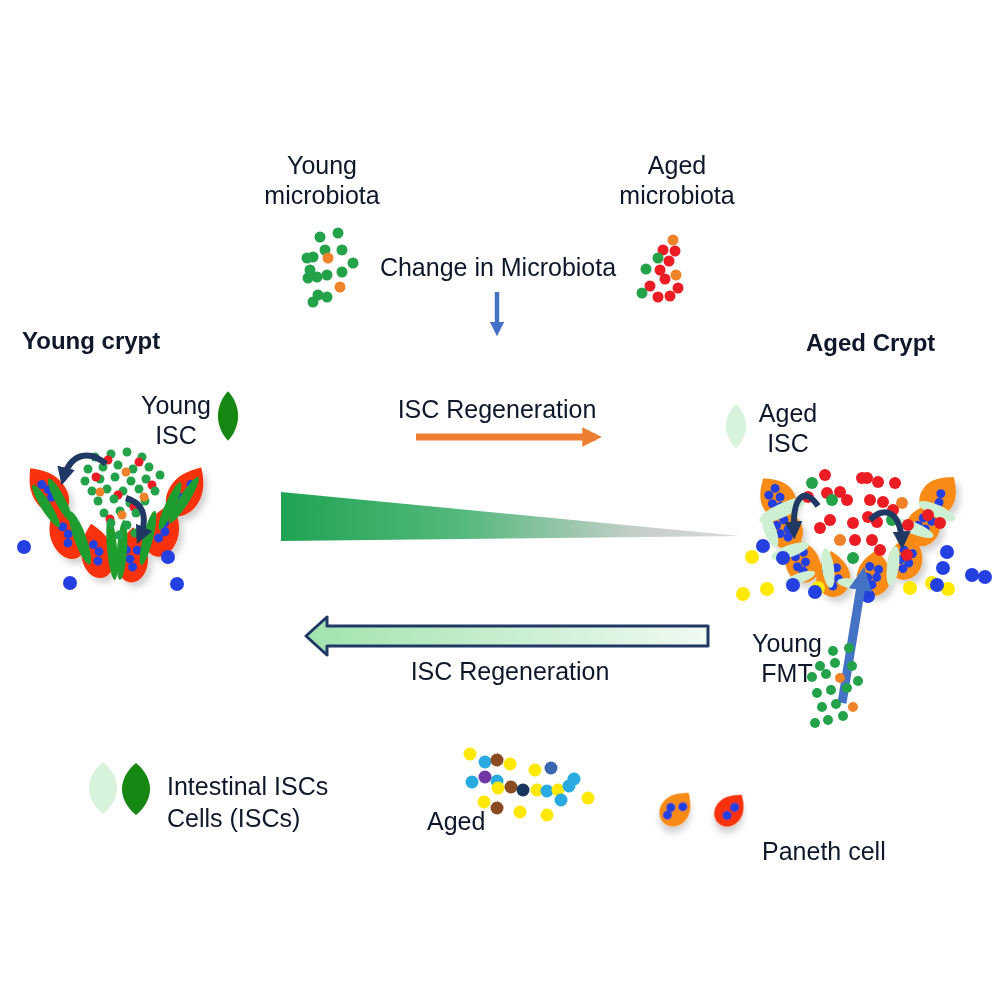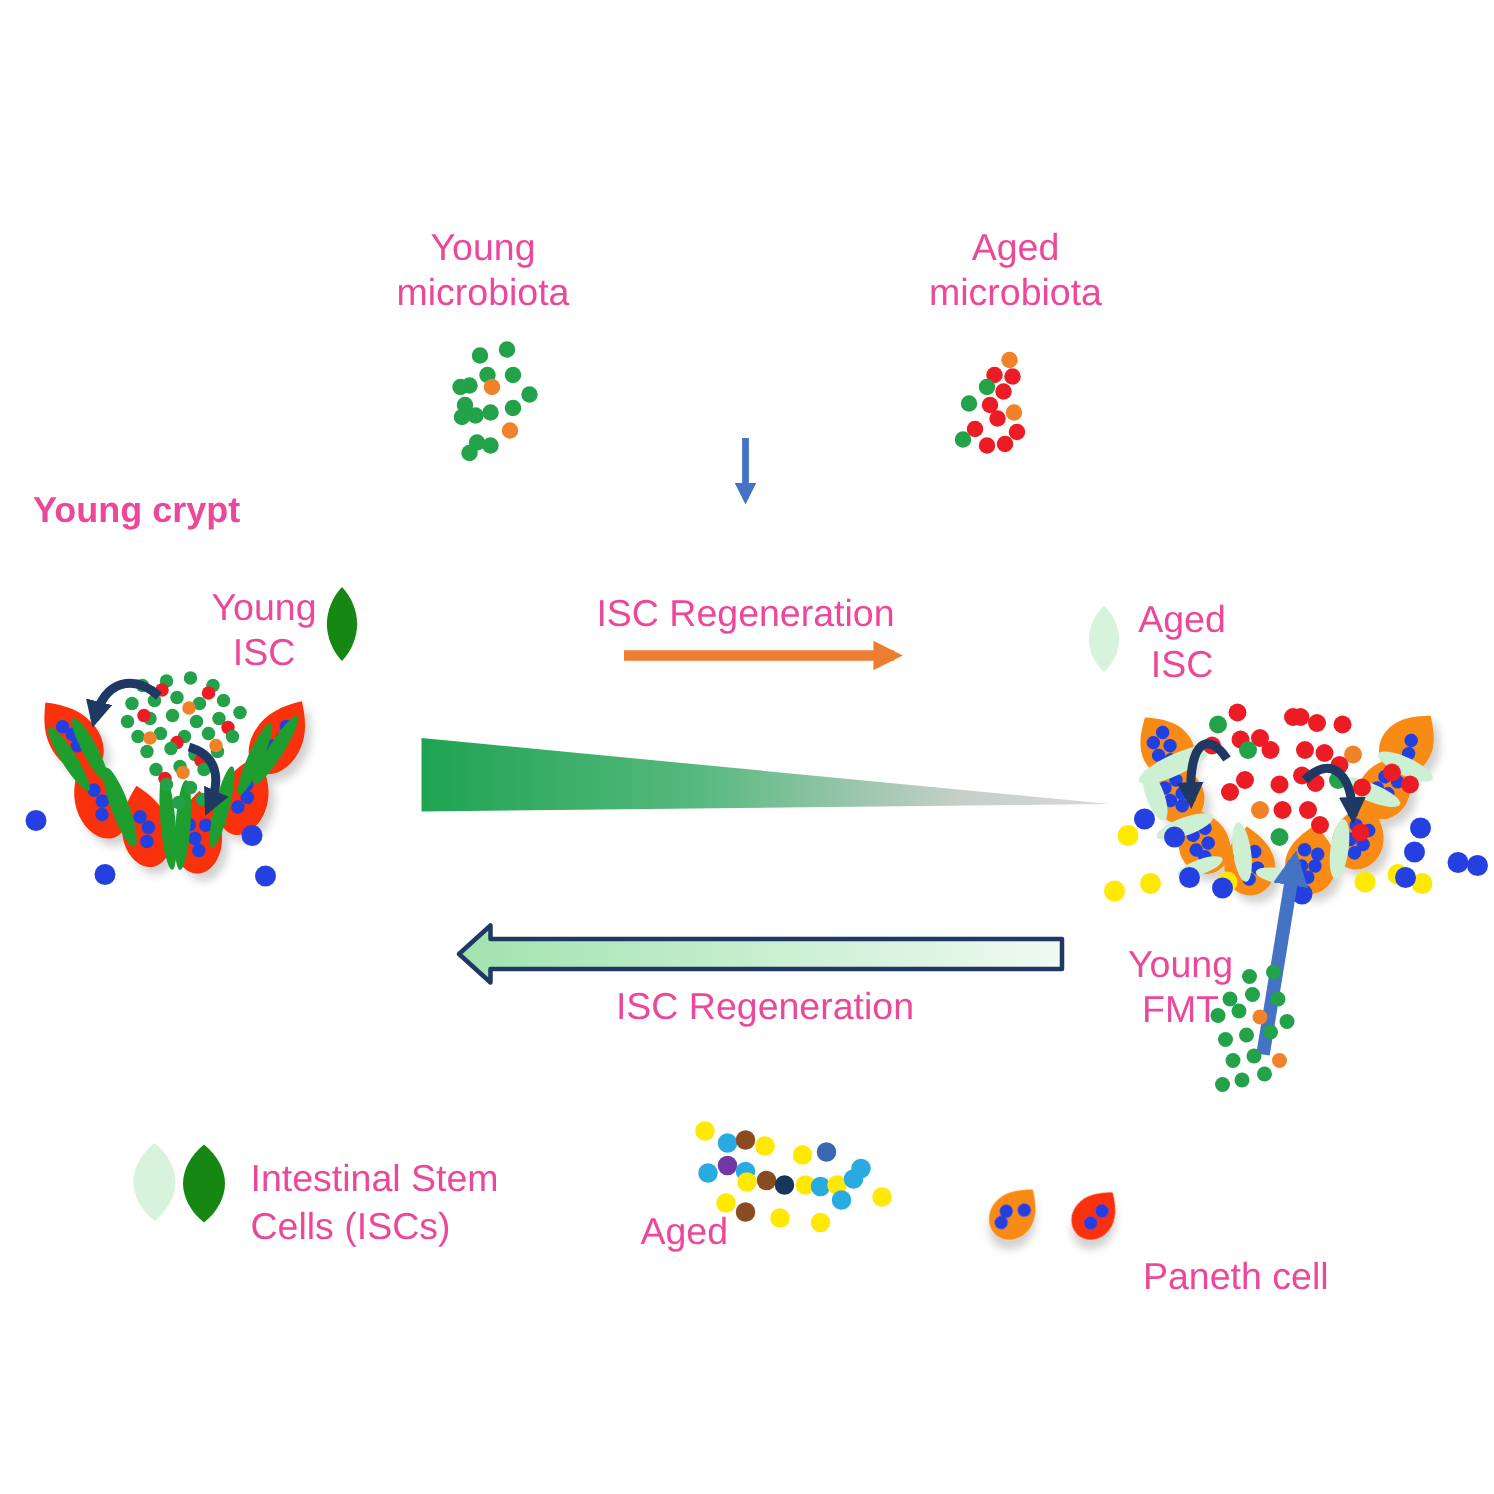--- a/index.html
+++ b/index.html
@@ -1,18 +1,18 @@
 <!DOCTYPE html>
 <html style="--bacteria_green: #23A24A; --bacteria_orange: #F0832A; --bacteria_red: #EC1C24; --dot_blue: #2440E0; --wnt_yellow: #FFE900; --wnt_cyan: #29ABE2; --wnt_brown: #8A4B20; --wnt_purple: #7137A3; --wnt_navy: #17365D; --wnt_steel: #3A67B1; --paneth_red: #F93207; --paneth_orange: #F78B17; --isc_dark_green: #168712; --isc_light_green: #D7F3DB; --leaf_green: #1E9E2E; --leaf_pale: #CDEFD2; --arrow_blue: #4472C4; --arrow_orange: #ED7D31; --arrow_navy: #1F3864; --wedge_green: #1FA352; --wedge_gray: #D9D9D9; --block_arrow_start: #A0E3AE; --block_arrow_end: #F0FAF1; --text: #1A1A1A;"><head>
 <meta charset="utf-8">
 <style>
   html,body{margin:0;padding:0;background:#ffffff;}
   .canvas{
     position:relative;width:996px;height:996px;background:#ffffff;overflow:hidden;
-    font-family:"Liberation Sans", sans-serif;color:#ec4899;
+    font-family:"Liberation Sans", sans-serif;color:#0f172a;
   }
   .svg-layer{position:absolute;left:0;top:0;}
   .lbl{position:absolute;font-size:25px;line-height:30px;white-space:nowrap;}
   .lbl.center{text-align:center;}
   .lbl.bold{font-weight:bold;font-size:24px;}
   .lbl span{display:block;}
   .granule{fill:var(--dot_blue);}
   .red-cell{fill:var(--paneth_red);}
   .orange-cell{fill:var(--paneth_orange);}
   .leaf{fill:var(--leaf_green);}
@@ -399,40 +399,42 @@
   </svg>
 
   <div class="lbl center" style="left:240px;top:150px;width:164px;">
     <span>Young</span>
     <span>microbiota</span>
   </div>
   <div class="lbl center" style="left:595px;top:150px;width:164px;">
     <span>Aged</span>
     <span>microbiota</span>
   </div>
+  <div class="lbl center" style="left:338px;top:252px;width:320px;">Change in Microbiota</div>
   <div class="lbl center" style="left:347px;top:394px;width:300px;">ISC Regeneration</div>
 
   <div class="lbl bold" style="left:22px;top:326px;">Young crypt</div>
+  <div class="lbl bold" style="left:806px;top:328px;">Aged Crypt</div>
 
   <div class="lbl center" style="left:116px;top:390px;width:120px;">
     <span>Young</span>
     <span>ISC</span>
   </div>
   <div class="lbl center" style="left:738px;top:398px;width:100px;">
     <span>Aged</span>
     <span>ISC</span>
   </div>
 
   <div class="lbl center" style="left:360px;top:656px;width:300px;">ISC Regeneration</div>
 
   <div class="lbl center" style="left:737px;top:628px;width:100px;">
     <span>Young</span>
     <span>FMT</span>
   </div>
 
   <div class="lbl" style="left:167px;top:770px;line-height:32px;">
-    <span>Intestinal Stem</span>
+    <span>Intestinal ISCs</span>
     <span>Cells (ISCs)</span>
   </div>
   <div class="lbl" style="left:427px;top:806px;">Aged</div>
   <div class="lbl" style="left:762px;top:836px;">Paneth cell</div>
 
 </div>
 
 </body></html>

